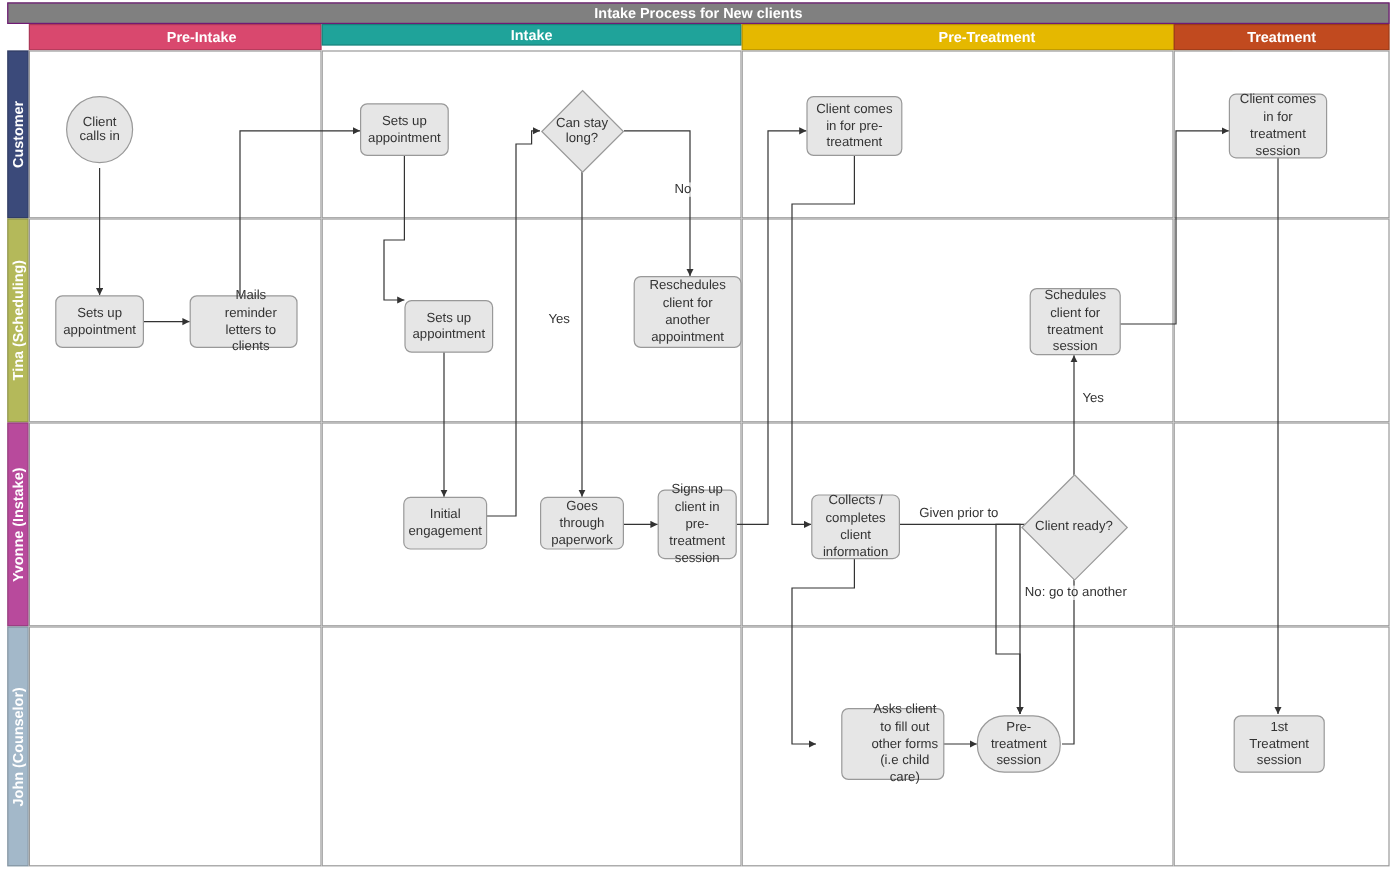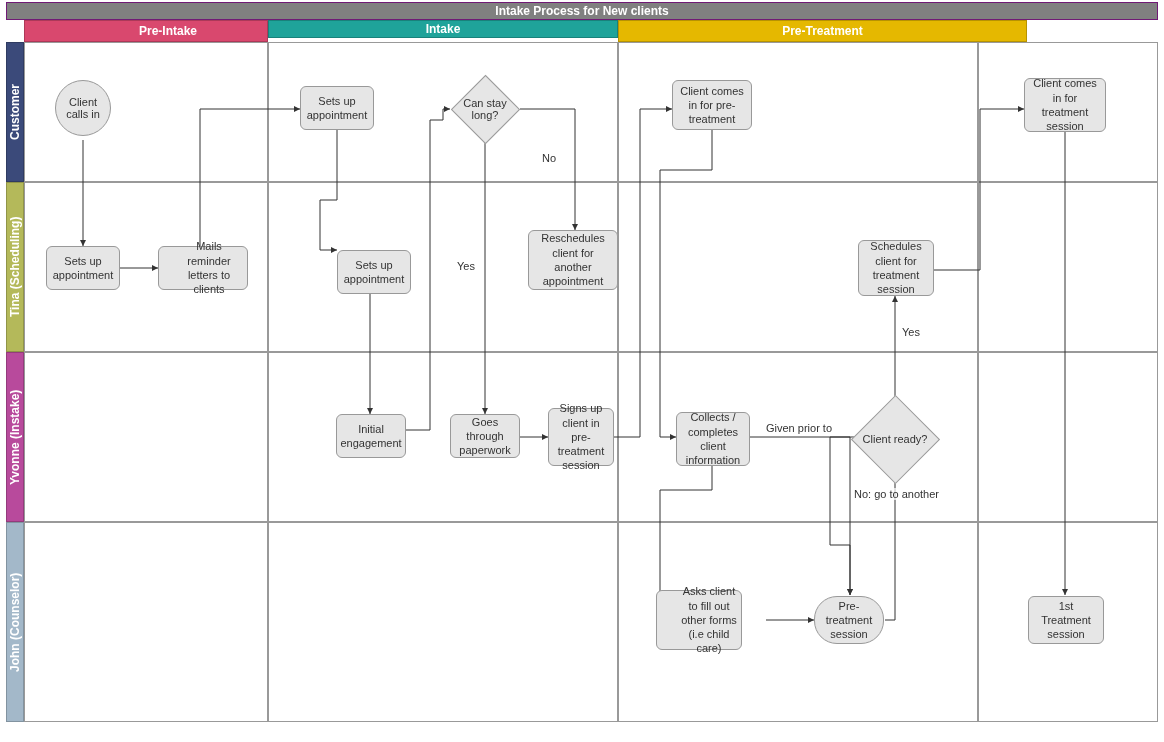--- a/index.html
+++ b/index.html
@@ -117,20 +117,23 @@
 
   <div class="phase-header" style="left:24px; top:20px; width:244px; height:22px; background:#D9486E;padding-left:44px;">
     <span>Pre-Intake</span>
   </div>
   <div class="phase-header" style="left:268px; top:20px; width:350px; height:18px; background:#1FA39A;">
     <span>Intake</span>
   </div>
   <div class="phase-header" style="left:618px; top:20px; width:409px; height:22px; background:#E5B800;">
     <span>Pre-Treatment</span>
   </div>
+  <div class="phase-header" style="left:978px; top:20px; width:180px; height:22px; background:#C14A1F;">
+    <span>Treatment</span>
+  </div>
 
   <div class="lane-label" style="left:6px; top:42px; width:18px; height:140px; background:#3B4A7A;">
     <span>Customer</span>
   </div>
   <div class="lane-label" style="left:6px; top:182px; width:18px; height:170px; background:#B4B95A;">
     <span>Tina (Scheduling)</span>
   </div>
   <div class="lane-label" style="left:6px; top:352px; width:18px; height:170px; background:#B84A9C;">
     <span>Yvonne (Instake)</span>
   </div>
@@ -251,34 +254,34 @@
   </div>
 
   <div class="node-box" style="left:676px; top:412px; width:74px; height:54px;">
     <span>Collects / completes client information</span>
   </div>
   <div class="node-diamond" style="left:850px; top:394px; width:90px; height:90px;">
     <div class="shape"></div>
     <div class="text">Client ready?</div>
   </div>
 
-  <div class="node-box" style="left:656px; top:590px; width:86px; height:60px;padding-left:24px;">
+  <div class="node-box" style="left:701px; top:590px; width:86px; height:60px;padding-left:24px;">
     <span>Asks client to fill out other forms (i.e child care)</span>
   </div>
   <div class="node-box" style="left:814px; top:596px; width:70px; height:48px;border-radius:23px;">
     <span>Pre-treatment session</span>
   </div>
 
   <div class="node-box" style="left:1024px; top:78px; width:82px; height:54px;">
     <span>Client comes in for treatment session</span>
   </div>
 
   <div class="node-box" style="left:1028px; top:596px; width:76px; height:48px;">
     <span>1st Treatment session</span>
   </div>
 
   <div class="edge-label" style="left:455px; top:260px;">Yes</div>
-  <div class="edge-label" style="left:540px; top:152px;">No</div>
+  <div class="edge-label" style="left:560px; top:152px;">No</div>
   <div class="edge-label" style="left:764px; top:422px;">Given prior to</div>
   <div class="edge-label" style="left:852px; top:488px;">No: go to another</div>
   <div class="edge-label" style="left:900px; top:326px;">Yes</div>
 
 </div>
 
 </body></html>

